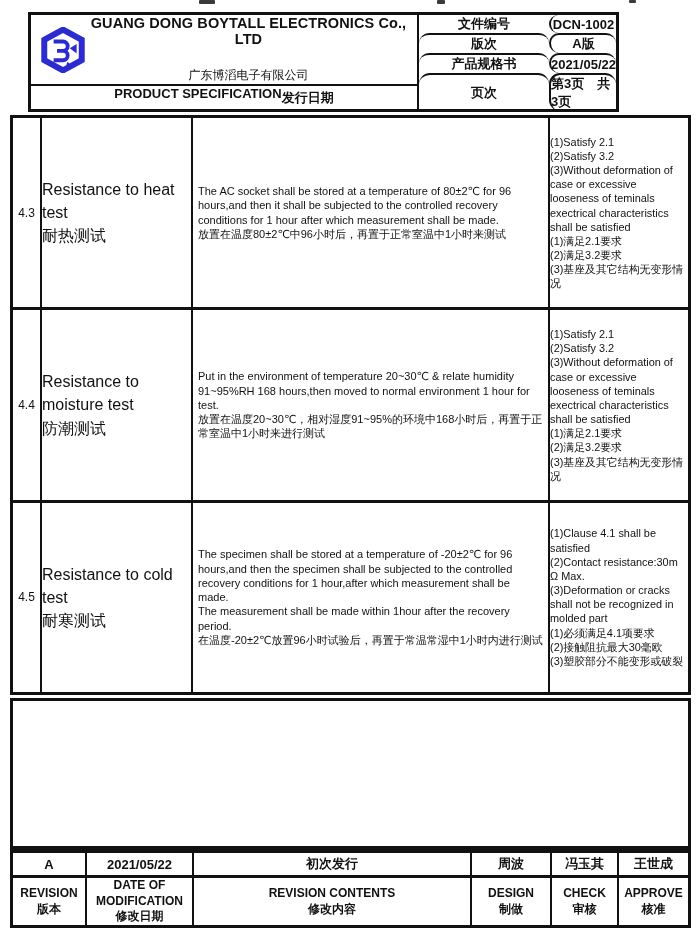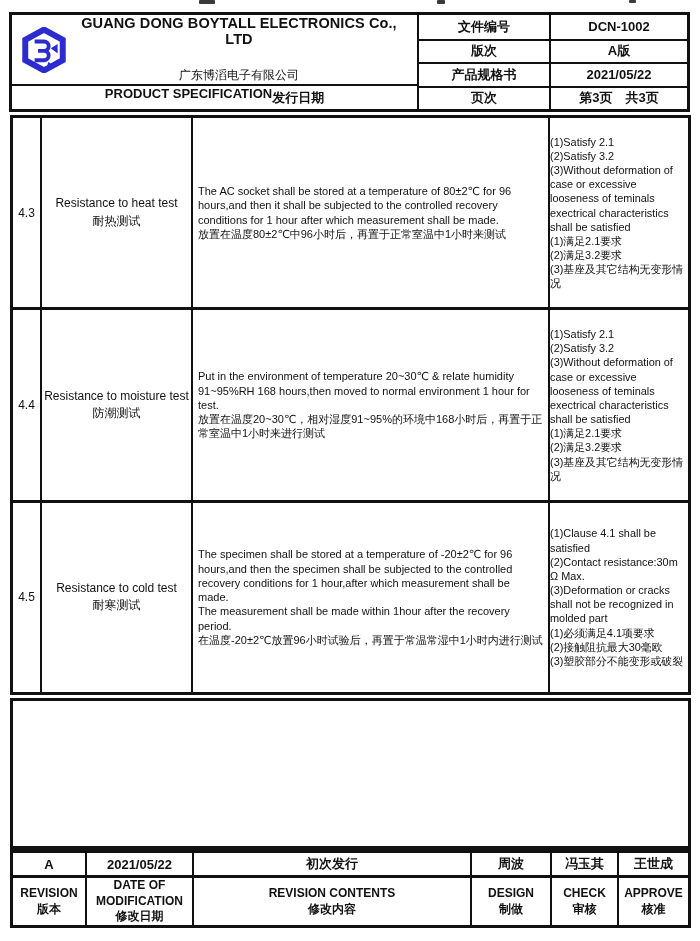--- a/index.html
+++ b/index.html
@@ -5,42 +5,42 @@
   * { margin:0; padding:0; box-sizing:border-box; }
   html,body { background:#e8e8e8; }
   .page {
     position:relative; width:700px; height:941px; background:#ffffff;
     font-family:"Liberation Sans","DejaVu Sans",sans-serif; color:#111;
     overflow:hidden;
   }
   .blk { position:absolute; border:3px solid #111; background:#fff; }
 
   
-  .hdr { left:9px; top:12px; width:681px; height:100px; display:flex; }
+  .hdr { left:28px; top:12px; width:591px; height:100px; display:flex; }
   .hdr-left { width:407px; display:flex; flex-direction:column; border-right:2px solid #111; }
   .hdr-company { flex:1; display:flex; align-items:center; border-bottom:2px solid #111; }
   .logo { width:46px; height:46px; margin-left:9px; flex:0 0 auto; }
   .company-names { flex:1; text-align:center; padding-right:6px; }
   .company-en { font-size:14.5px; font-weight:bold; letter-spacing:.1px; }
   .company-cn { font-size:12px; font-weight:normal; margin-top:20px; }
   .hdr-product { flex:1; display:flex; flex-direction:row; justify-content:center; text-align:center; }
   .title-en { font-size:13px; font-weight:bold; }
   .title-cn { font-size:13px; font-weight:bold; margin-top:3px; }
   .hdr-right { flex:1; display:grid; grid-template-columns:130px 1fr; grid-template-rows:repeat(4,1fr); }
-  .hdr-right > div { display:flex; align-items:center; justify-content:center; font-size:13px; font-weight:bold; }
+  .hdr-right > div { display:flex; align-items:center; justify-content:center; font-size:13px; font-weight:bold;border-radius:11px; }
   .hdr-right > div:nth-child(even) { border-left:2px solid #111; }
   .hdr-right > div:nth-child(n+3) { border-top:2px solid #111; }
 
   
   .spec { left:10px; top:115px; width:681px; height:580px; display:flex; flex-direction:column; }
   .srow { flex:1; display:grid; grid-template-columns:27px 151px 1fr 140px; }
   .srow + .srow { border-top:3px solid #111; }
   .srow > div { display:flex; flex-direction:column; justify-content:center; white-space:pre-line; }
   .c-no   { align-items:center; font-size:12px;text-align:center; }
-  .c-name { align-items:center; text-align:center; font-size:12px; line-height:1.45; border-left:2px solid #111; }
+  .c-name { align-items:center; text-align:left; font-size:16px; line-height:1.45; border-left:2px solid #111; }
   .c-desc { border-left:2px solid #111; font-size:11px; line-height:1.3; padding:21px 5px; text-align:left; }
   .c-crit { border-left:2px solid #111; font-size:10.9px; line-height:1.3; padding:4px 0; text-align:left; }
 
   
   .emptybox { left:10px; top:698px; width:681px; height:152px; border-bottom-width:4px; }
 
   
   .rev { left:10px; top:850px; width:681px; height:78px; display:flex; flex-direction:column; }
   .rev-row { display:grid; grid-template-columns:72px 107px 1fr 80px 67px 71px; }
   .rev-row > div { display:flex; align-items:center; justify-content:center; text-align:center; white-space:pre-line; }

